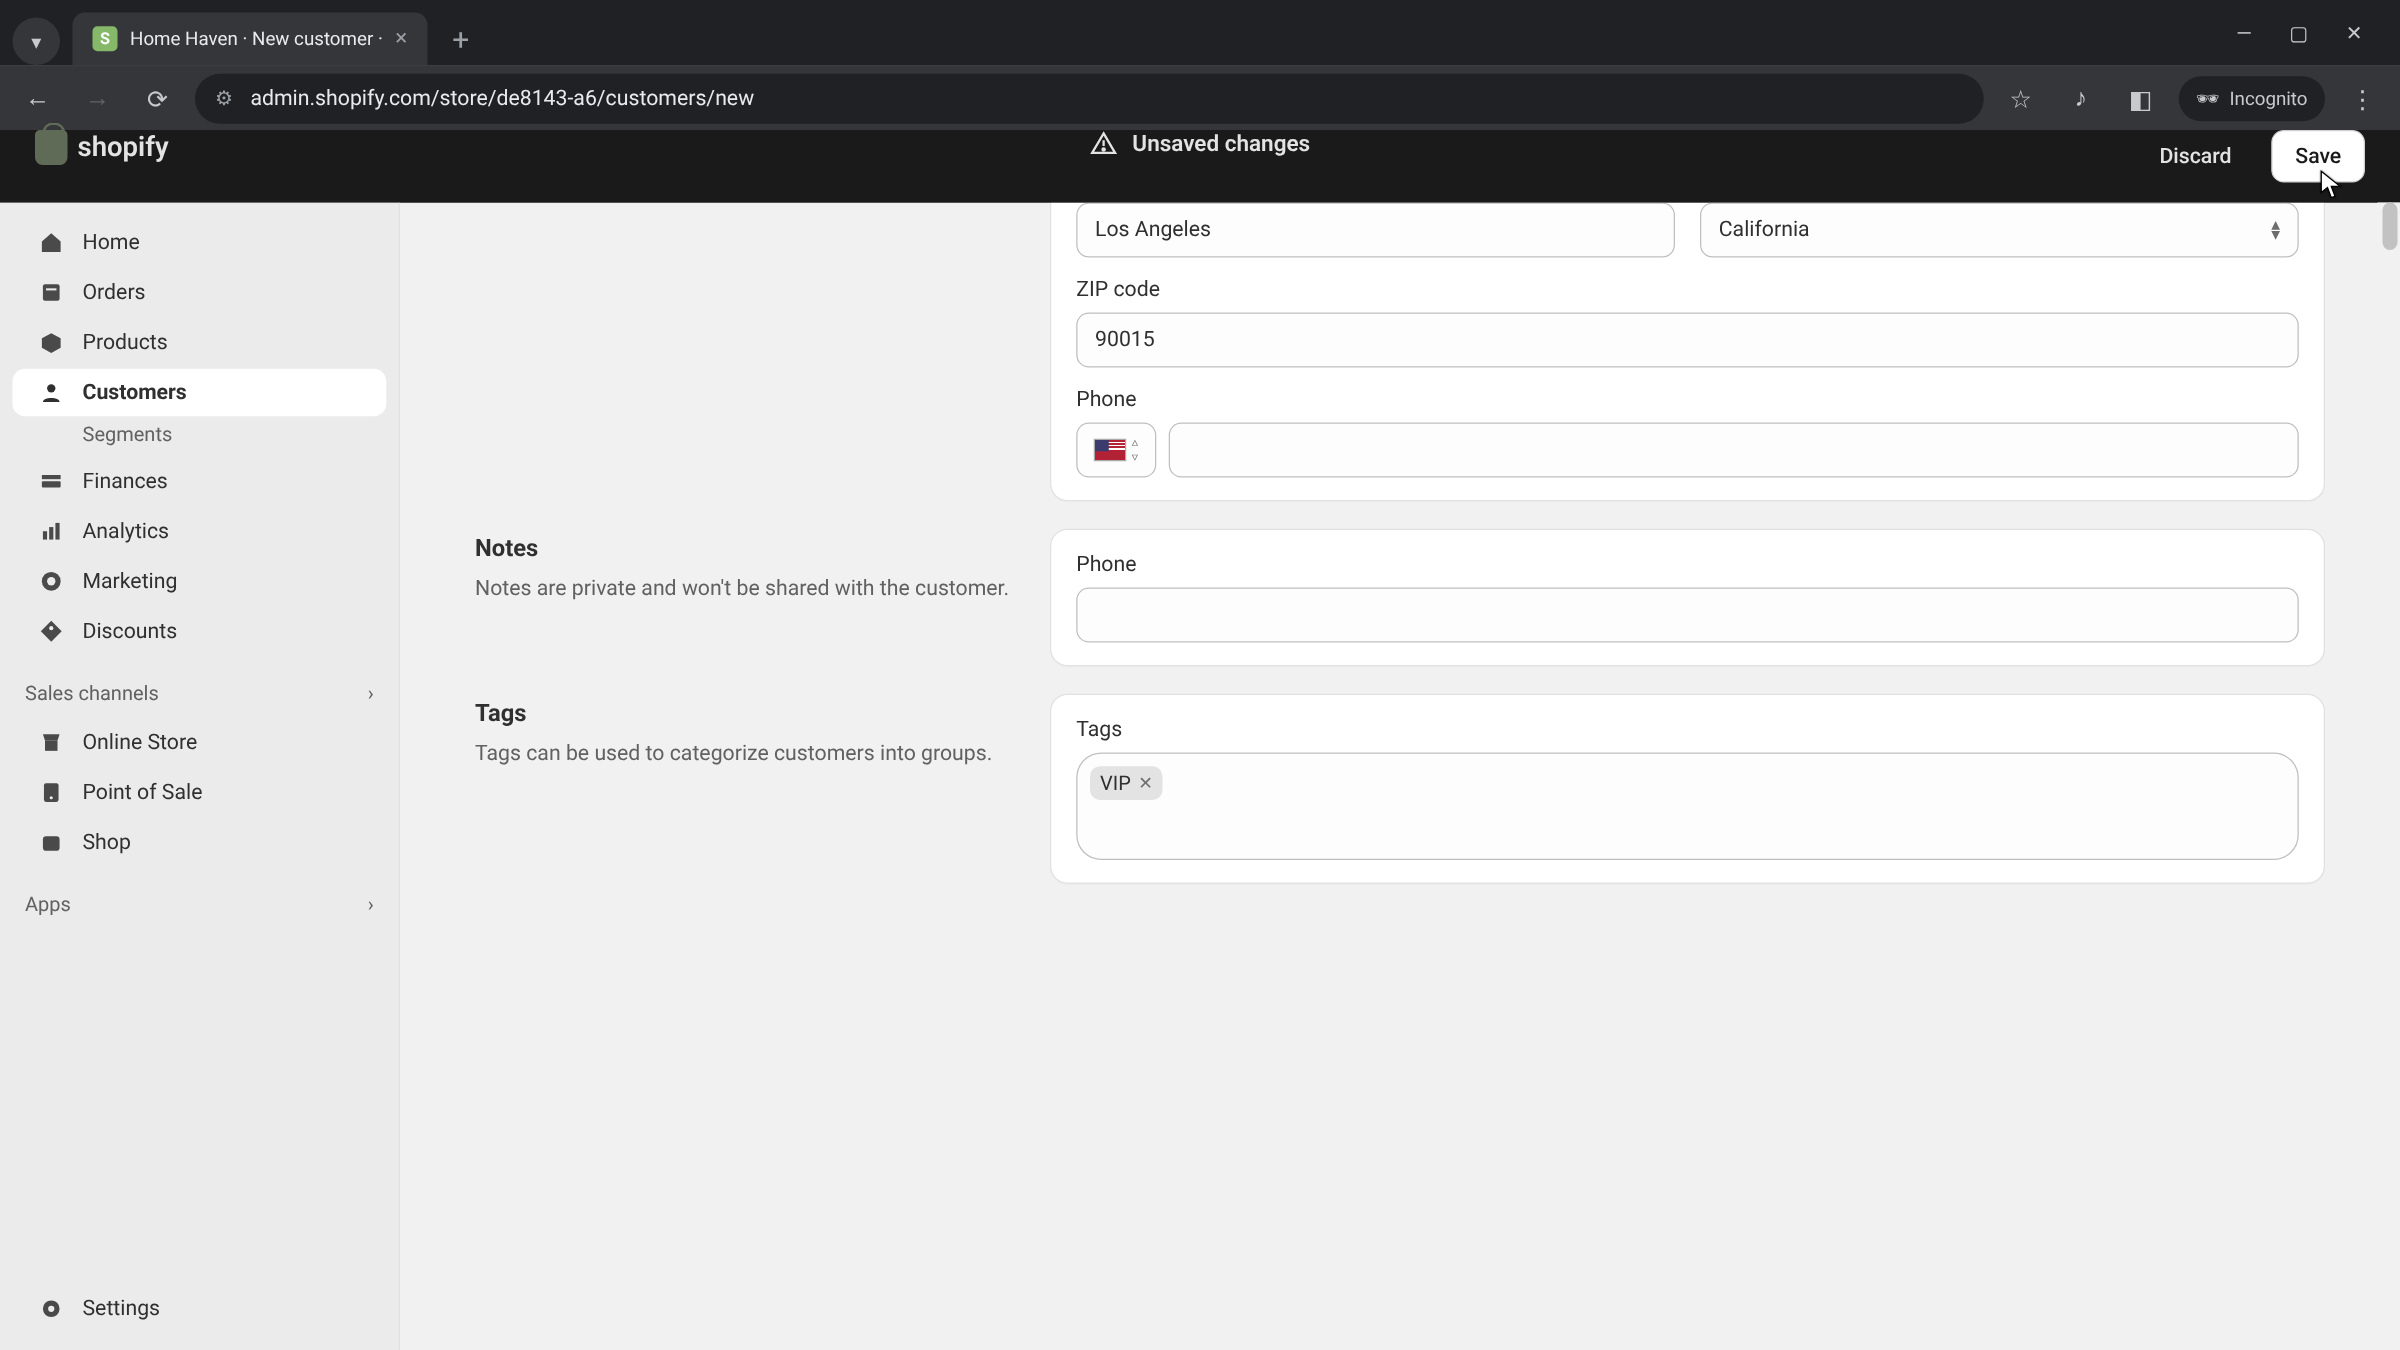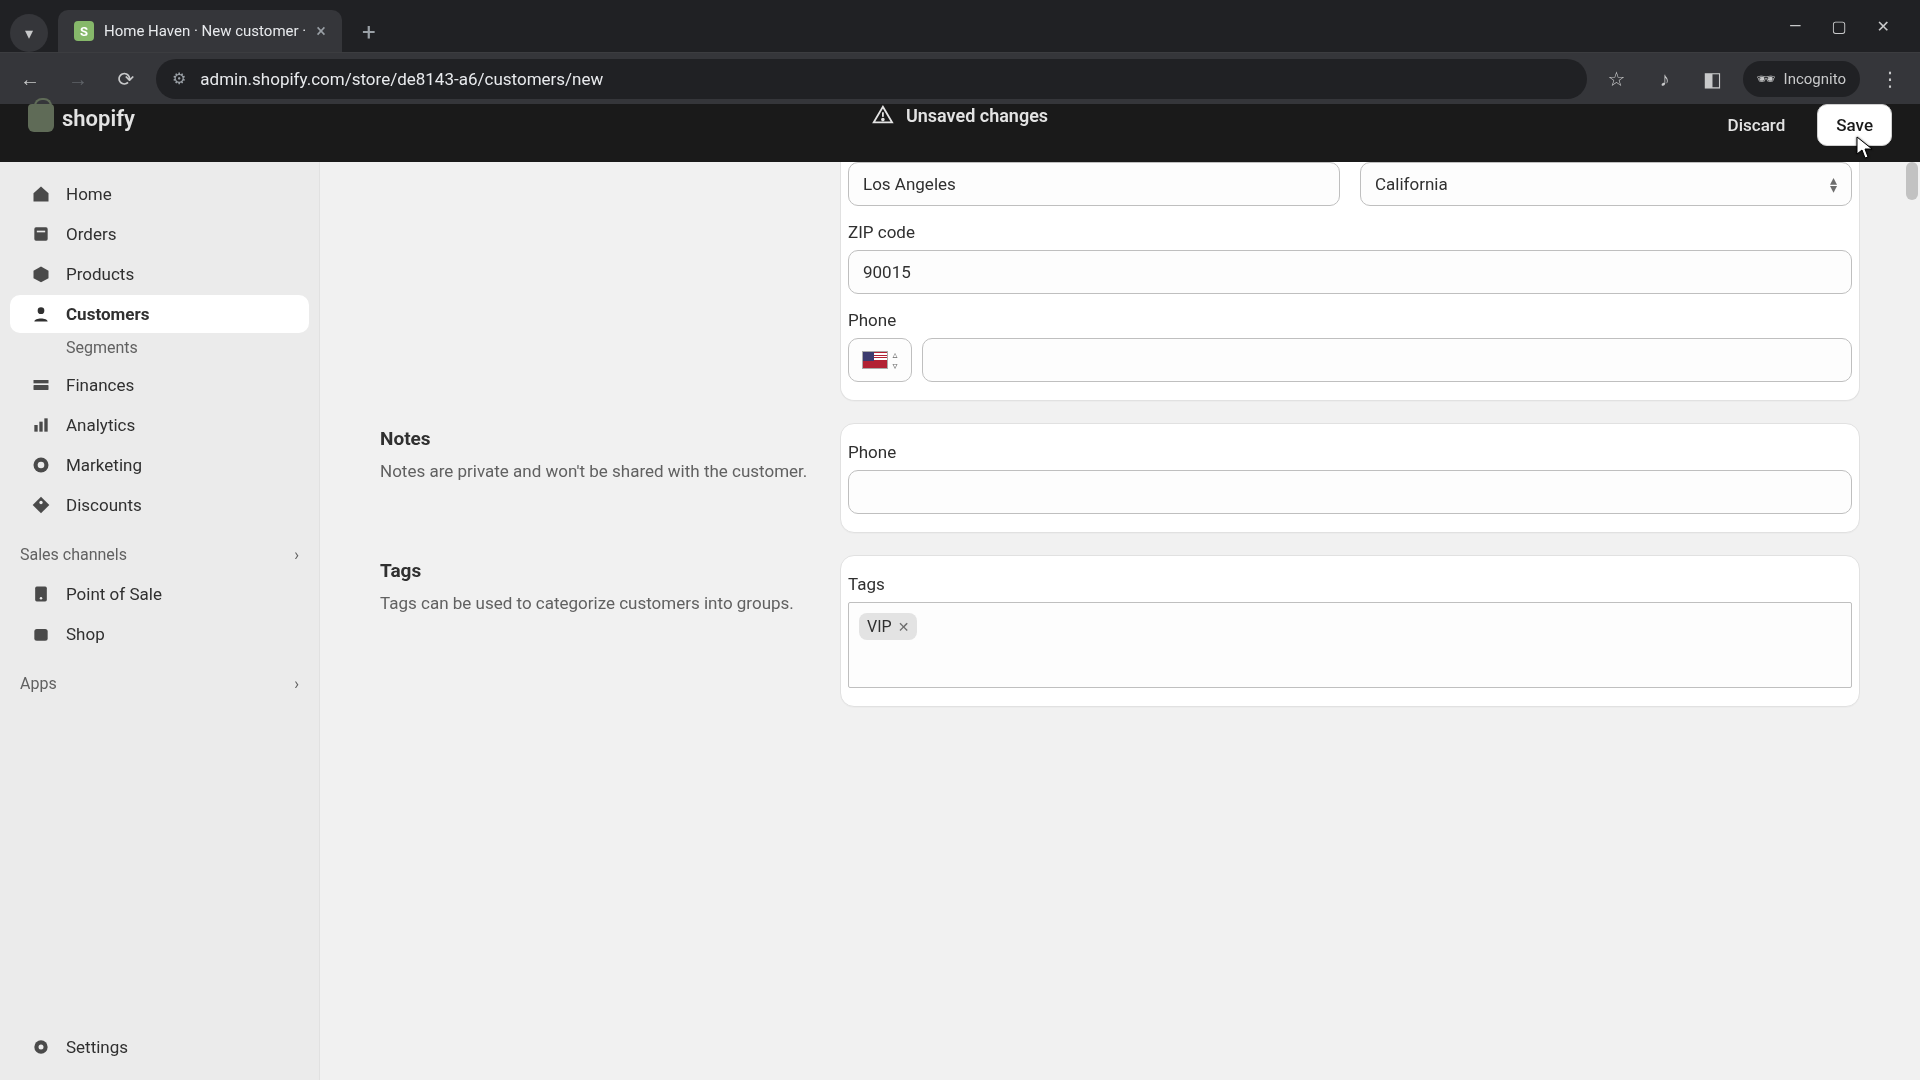--- a/index.html
+++ b/index.html
@@ -46,39 +46,39 @@
   .nav-item .nicon { width:22px; height:22px; display:flex; align-items:center; justify-content:center; color:#4a4a4a; }
   .nav-sub { padding-left:56px; font-size:16px; color:#616161; margin:4px 10px 8px; }
   .nav-group-title { display:flex; align-items:center; justify-content:space-between; padding:10px 20px; font-size:16px; color:#616161; margin-top:10px; }
   .sidebar-spacer { flex:1; }
 
   .main { flex:1; overflow:auto; padding:0 0 40px 0; }
   .content-row { display:flex; gap:30px; padding:0 60px; margin-top:22px; }
   .left-col { width:430px; padding-top:4px; }
   .left-col h3 { font-size:19px; font-weight:700; color:#303030; }
   .left-col p  { font-size:17px; color:#616161; margin-top:10px; line-height:1.4; }
-  .card { flex:1; background:#ffffff; border:1px solid #e1e1e1; border-radius:14px; padding:18px 7px; box-shadow:0 1px 0 rgba(0,0,0,0.02); }
+  .card { flex:1; background:#ffffff; border:1px solid #e1e1e1; border-radius:14px; padding:18px 20px; box-shadow:0 1px 0 rgba(0,0,0,0.02); }
   .card.half-cut { border-top-left-radius:0; border-top-right-radius:0; border-top:none; padding-top:0; }
 
   .two-col { display:flex; gap:20px; }
   .field { flex:1; display:flex; flex-direction:column; gap:8px; }
   .label { font-size:17px; color:#303030; }
   .input, .select { height:44px; border:1px solid #bfbfbf; border-radius:10px; background:#fdfdfd; font-size:17px; padding:0 14px; color:#303030; }
   .select { display:flex; align-items:center; justify-content:space-between; }
   .select .sel-caret { color:#6d6d6d; font-size:14px; display:flex; flex-direction:column; line-height:8px; }
   .phone-row { display:flex; gap:10px; }
   .cc-btn { width:64px; height:44px; border:1px solid #bfbfbf; border-radius:10px; background:#fdfdfd; display:flex; align-items:center; justify-content:center; gap:4px; }
   .flag { width:26px; height:18px; background:linear-gradient(#b22234,#b22234 8%,#fff 8%,#fff 16%,#b22234 16%,#b22234 24%,#fff 24%,#fff 32%,#b22234 32%,#b22234 40%,#fff 40%,#fff 48%,#b22234 48%); position:relative; border:1px solid #aaa; }
   .flag::before{content:"";position:absolute;left:0;top:0;width:11px;height:9px;background:#3c3b6e;}
   .cc-caret { font-size:10px; color:#6d6d6d; }
 
   .check-row { display:flex; align-items:center; gap:12px; }
   .checkbox { width:22px; height:22px; border:1px solid #8a8a8a; border-radius:6px; background:#fff; }
 
-  .tagbox { min-height:86px; border:1px solid #bfbfbf; border-radius:2px; background:#fdfdfd; padding:10px; display:flex; align-items:flex-start; gap:8px; flex-wrap:wrap; }
+  .tagbox { min-height:86px; border:1px solid #bfbfbf; border-radius:20px; background:#fdfdfd; padding:10px; display:flex; align-items:flex-start; gap:8px; flex-wrap:wrap; }
   .tag-pill { background:#e3e3e3; border-radius:8px; padding:4px 8px; display:flex; align-items:center; gap:6px; font-size:16px; color:#303030; }
   .tag-pill .x { color:#6d6d6d; font-size:14px; }
 
   .cursor { position:absolute; width:18px; height:24px; pointer-events:none; }
   .cursor svg { filter:drop-shadow(0 0 1px rgba(0,0,0,.6)); }
 
   
   .page-scroll { position:absolute; right:0; top:162px; bottom:0; width:18px; background:#f1f1f1; }
   .page-scroll .thumb { position:absolute; right:2px; width:12px; background:#c2c2c2; border-radius:6px; top:0; height:38px; }
 </style>
@@ -220,20 +220,29 @@
             <path d="M12 2 L22 12 L12 22 L2 12 Z"></path>
             <circle cx="12" cy="9" r="2" fill="#ebebeb"></circle>
           </svg>
         </span>
       <span>Discounts</span>
     </div>
 
     <div class="nav-group-title">
       <span>Sales channels</span>
       <span>›</span>
+    </div>
+    <div class="nav-item">
+      <span class="nicon">
+          <svg width="20" height="20" viewBox="0 0 24 24" fill="#4a4a4a">
+            <path d="M4 4 H20 L18 10 H6 Z"></path>
+            <rect x="6" y="10" width="12" height="10"></rect>
+          </svg>
+        </span>
+      <span>Online Store</span>
     </div>
     <div class="nav-item">
       <span class="nicon">
           <svg width="20" height="20" viewBox="0 0 24 24" fill="#4a4a4a">
             <rect x="5" y="3" width="14" height="18" rx="2"></rect>
             <circle cx="12" cy="17" r="1.5" fill="#ebebeb"></circle>
           </svg>
         </span>
       <span>Point of Sale</span>
     </div>

